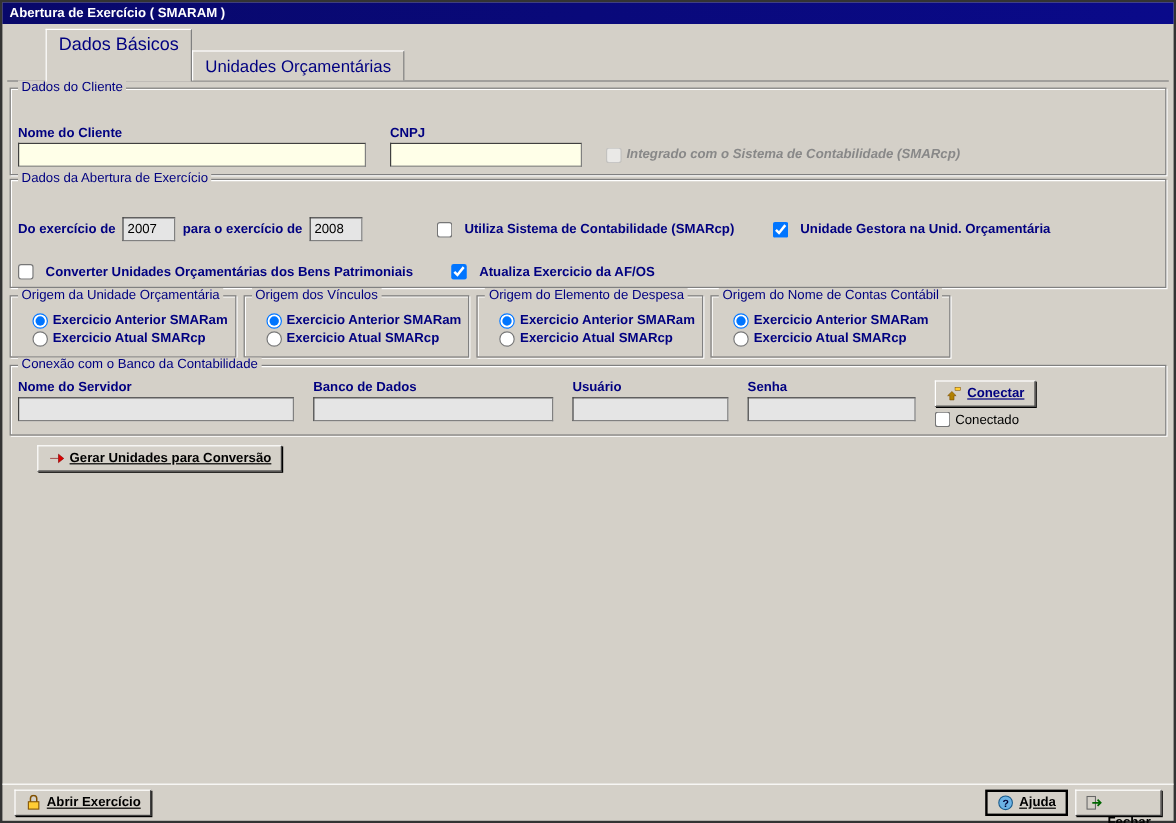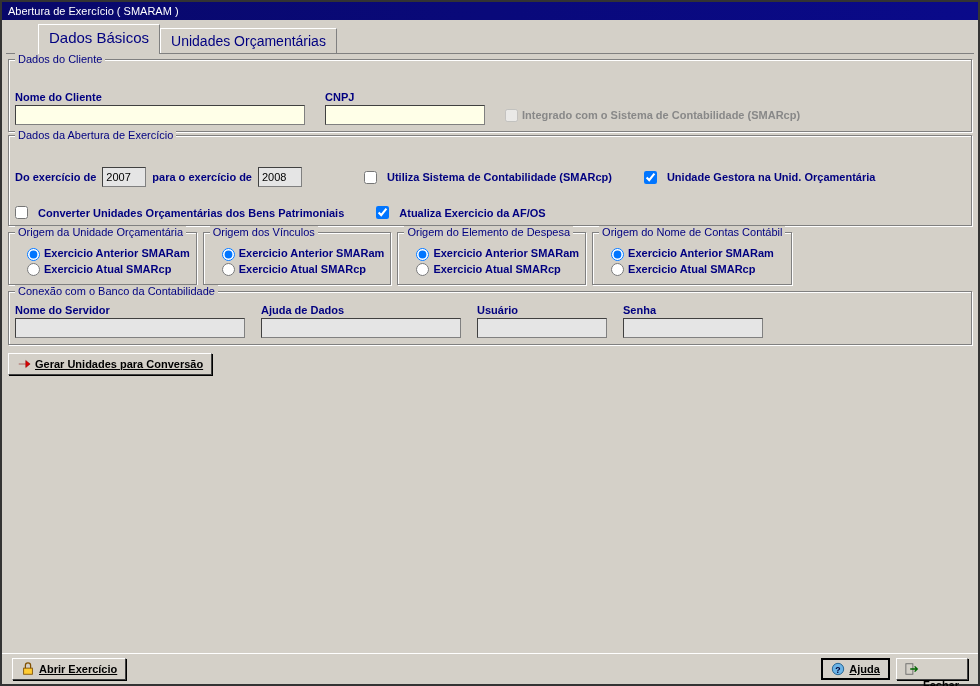--- a/index.html
+++ b/index.html
@@ -16,21 +16,21 @@
     height: 686px;
     border: 2px solid #333;
     background: #d4d0c8;
     display: flex;
     flex-direction: column;
   }
   .titlebar {
     background: #0a0a8a;
     background: linear-gradient(to right, #08086a, #0a0a8a);
     color: #fff;
-    font-weight: normal;
+    font-weight: bold;
     padding: 2px 6px;
     font-size: 11px;
     height: 18px;
     line-height: 14px;
   }
   .tabs {
     display: flex;
     margin: 4px 4px 0 4px;
     border-bottom: 1px solid #808080;
     padding-left: 32px;
@@ -49,35 +49,36 @@
   .tab.active {
     border-top: 1px solid #fff;
     border-left: 1px solid #fff;
     border-right: 1px solid #808080;
     z-index: 2;
     margin-bottom: -1px;
     background: #d4d0c8;
   }
   .tab.inactive {
     font-size: 14px;
-    margin-top: 4px;
+    margin-top: 18px;
   }
   .content {
     flex: 1;
     padding: 2px 6px;
   }
   .label {
     color: #000080;
     font-weight: bold;
     font-size: 11px;
     display: inline-block;
   }
   .label-disabled {
     color: #888;
     font-weight: bold;
+    font-style: italic;
   }
   input[type="text"], input.txt {
     border: 1px solid #808080;
     border-top: 1px solid #404040;
     border-left: 1px solid #404040;
     background: #ffffe8;
     height: 20px;
     padding: 1px 3px;
     font-family: Tahoma, Arial, sans-serif;
     font-size: 11px;
@@ -224,35 +225,50 @@
     </div>
 
     <div class="groupbox">
       <span class="gtitle">Conexão com o Banco da Contabilidade</span>
       <div class="conn-grid">
         <div class="col">
           <span class="label">Nome do Servidor</span>
           <input type="text" class="txt white" style="width: 230px;" value="">
         </div>
         <div class="col">
-          <span class="label">Ajuda de Dados</span>
+          <span class="label">Banco de Dados</span>
           <input type="text" class="txt white" style="width: 200px;" value="">
         </div>
         <div class="col">
           <span class="label">Usuário</span>
           <input type="text" class="txt white" style="width: 130px;" value="">
         </div>
         <div class="col">
           <span class="label">Senha</span>
           <input type="text" class="txt white" style="width: 140px;" value="">
         </div>
-      </div>
-    </div>
-
-    <div style="margin-top:8px;">
+        <div class="col" style="gap:4px;">
+          <button class="win">
+            <span class="icon">
+              <svg viewBox="0 0 16 16" width="14" height="14">
+                  <path d="M2 10 L6 6 L10 10 L8 10 L8 14 L4 14 L4 10 Z" fill="#b08000" stroke="#805000" stroke-width="0.6"></path>
+                  <rect x="9" y="2" width="5" height="3" fill="#ffcc33" stroke="#805000" stroke-width="0.5"></rect>
+                </svg>
+            </span>
+            <span>Conectar</span>
+          </button>
+          <div style="display:flex;align-items:center;">
+            <input type="checkbox" style="">
+            <span style="color:#000;font-size:11px;">Conectado</span>
+          </div>
+        </div>
+      </div>
+    </div>
+
+    <div style="margin-top:8px;margin-left:23px;">
       <button class="win" style="text-decoration:none;">
         <span class="icon">
           <svg viewBox="0 0 16 16" width="14" height="14">
               <path d="M2 8 L10 8 L10 4 L15 8 L10 12 L10 8" fill="#d00" stroke="#800" stroke-width="0.6"></path>
             </svg>
         </span>
         <span style="text-decoration:underline;color:#000;">Gerar Unidades para Conversão</span>
       </button>
     </div>
 

